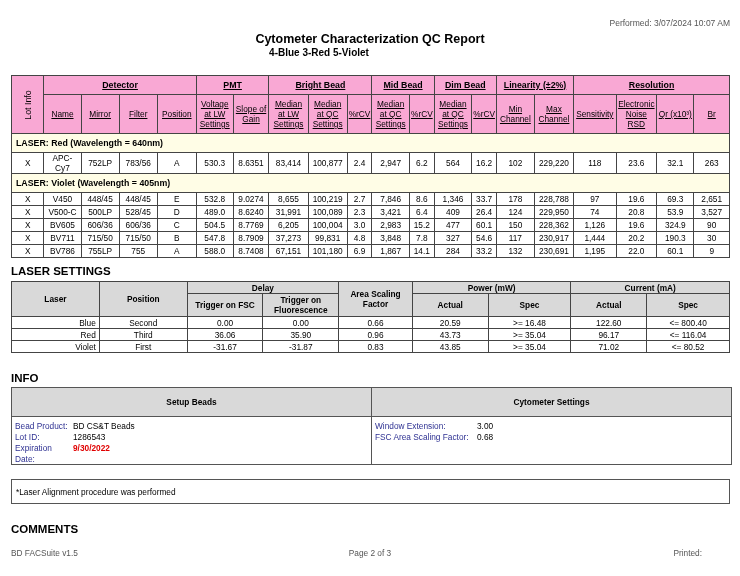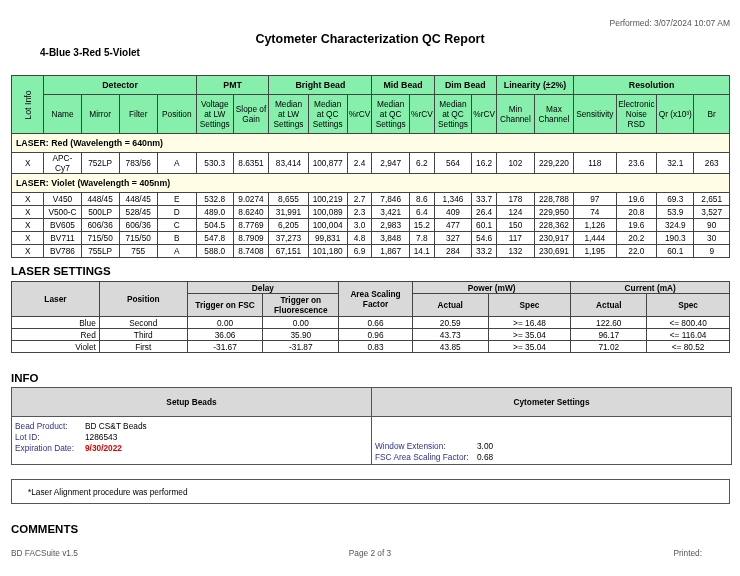--- a/index.html
+++ b/index.html
@@ -1,55 +1,55 @@
 <!DOCTYPE html>
 <html><head>
 <meta charset="utf-8">
 <style>
   html, body { margin:0; padding:0; background:#ffffff; }
   body { width:740px; height:576px; position:relative; overflow:hidden;
          font-family:"DejaVu Sans", sans-serif; color:#000; }
   .performed { position:absolute; top:18px; right:10px; font-size:8.5px; color:#555; font-family:"Liberation Sans", sans-serif; }
   .title { position:absolute; top:32px; left:0; width:740px; text-align:center; font-weight:bold; font-size:12.5px; font-family:"Liberation Sans", sans-serif; }
-  .subtitle { position:absolute; top:47px; left:0; width:638px; font-weight:bold; font-size:10px; font-family:"Liberation Sans", sans-serif;padding-left:40px; }
+  .subtitle { position:absolute; top:47px; left:0; width:638px; text-align:center; font-weight:bold; font-size:10px; font-family:"Liberation Sans", sans-serif; }
 
   table { border-collapse:collapse; font-family:"Liberation Sans", sans-serif; }
   .main { position:absolute; top:75px; left:11px; width:719px; font-size:8.3px; }
   .main th, .main td { border:1px solid #444; padding:0 1px; text-align:center; line-height:10px; }
-  .main th { background:#86efac; font-weight:normal; }
+  .main th { background:#f9a8d4; font-weight:normal;text-decoration:underline; }
   .main th.grp { font-weight:bold; height:18px; font-size:8.8px; }
   .main tr.sub th { height:38px; }
   .main td { height:12px; }
   .main tr.laser td { background:#fffde6; text-align:left; font-weight:bold; height:18px; padding-left:4px; font-size:8.8px; }
   .lotinfo { width:12px; }
   .lotinfo span { display:inline-block; transform:rotate(-90deg); white-space:nowrap; font-weight:normal; }
 
   .section-h { position:absolute; left:11px; font-weight:bold; font-size:11.5px; font-family:"Liberation Sans", sans-serif; }
 
   .ls { position:absolute; top:281px; left:11px; width:719px; font-size:8.3px; }
   .ls th, .ls td { border:1px solid #444; padding:0 3px; line-height:10px; }
   .ls th { background:#d9d9d9; font-weight:bold; text-align:center; }
   .ls tr.h1 th { height:11px; }
   .ls tr.h2 th { height:22px;margin-left:19px; }
   .ls td { height:11px; text-align:center; }
   .ls td.left { text-align:right; }
 
   .info { position:absolute; top:387px; left:11px; width:719px; height:76px; border:1px solid #555; display:flex; font-family:"Liberation Sans", sans-serif; font-size:8.3px; }
   .info .col { flex:1; display:flex; flex-direction:column; }
-  .info .col + .col { border-left:1px solid #555;gap:20px; }
+  .info .col + .col { border-left:1px solid #555; }
   .info .hdr { background:#d9d9d9; height:28px; line-height:28px; text-align:center; font-weight:bold; border-bottom:1px solid #555; }
   .info .body { padding:4px 3px; }
   .kv { display:flex; line-height:11px; }
   .kv .k { color:#2e3192; }
   .kv .v { color:#000; }
-  .beads .k { width:70px; }
+  .beads .k { width:58px; }
   .cyto .k { width:102px; }
   .red { color:#e00000 !important; font-weight:bold; }
 
-  .note { position:absolute; top:479px; left:11px; width:719px; height:25px; border:1px solid #555; font-size:8.3px; line-height:25px; padding-left:16px; box-sizing:border-box; font-family:"Liberation Sans", sans-serif; }
+  .note { position:absolute; top:479px; left:11px; width:719px; height:25px; border:1px solid #555; font-size:8.3px; line-height:25px; padding-left:4px; box-sizing:border-box; font-family:"Liberation Sans", sans-serif; }
 
   .footer { position:absolute; top:548px; font-size:8.3px; color:#555; font-family:"Liberation Sans", sans-serif; }
 </style>
 </head>
 <body>
 
 <div class="performed">Performed: 3/07/2024 10:07 AM</div>
 <div class="title">Cytometer Characterization QC Report</div>
 <div class="subtitle">4-Blue 3-Red 5-Violet</div>
 

